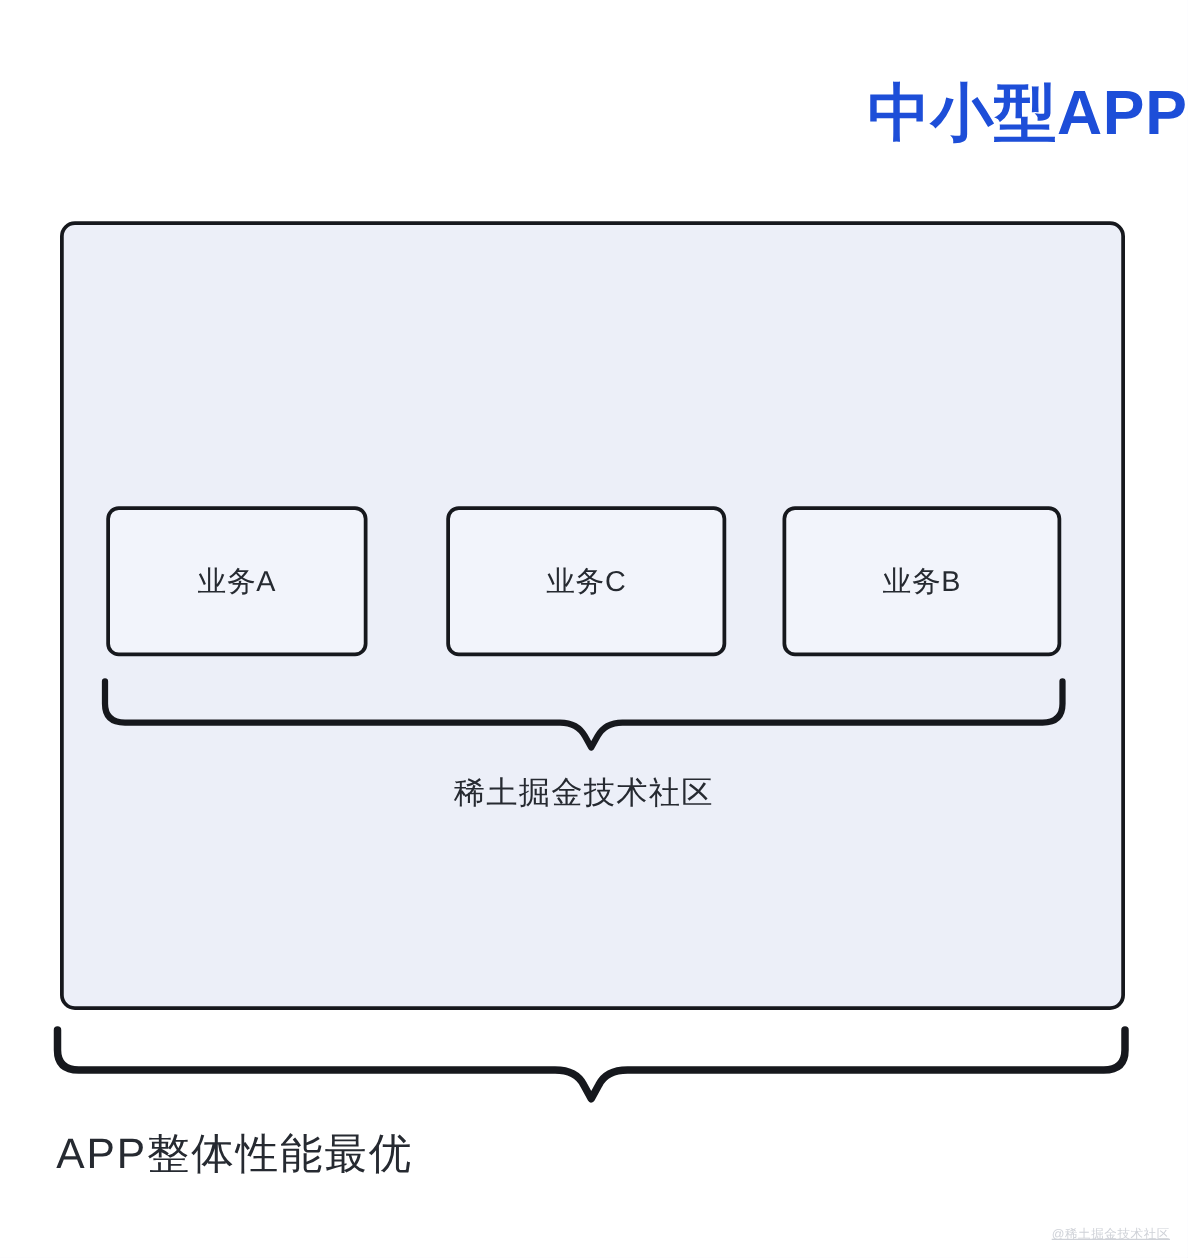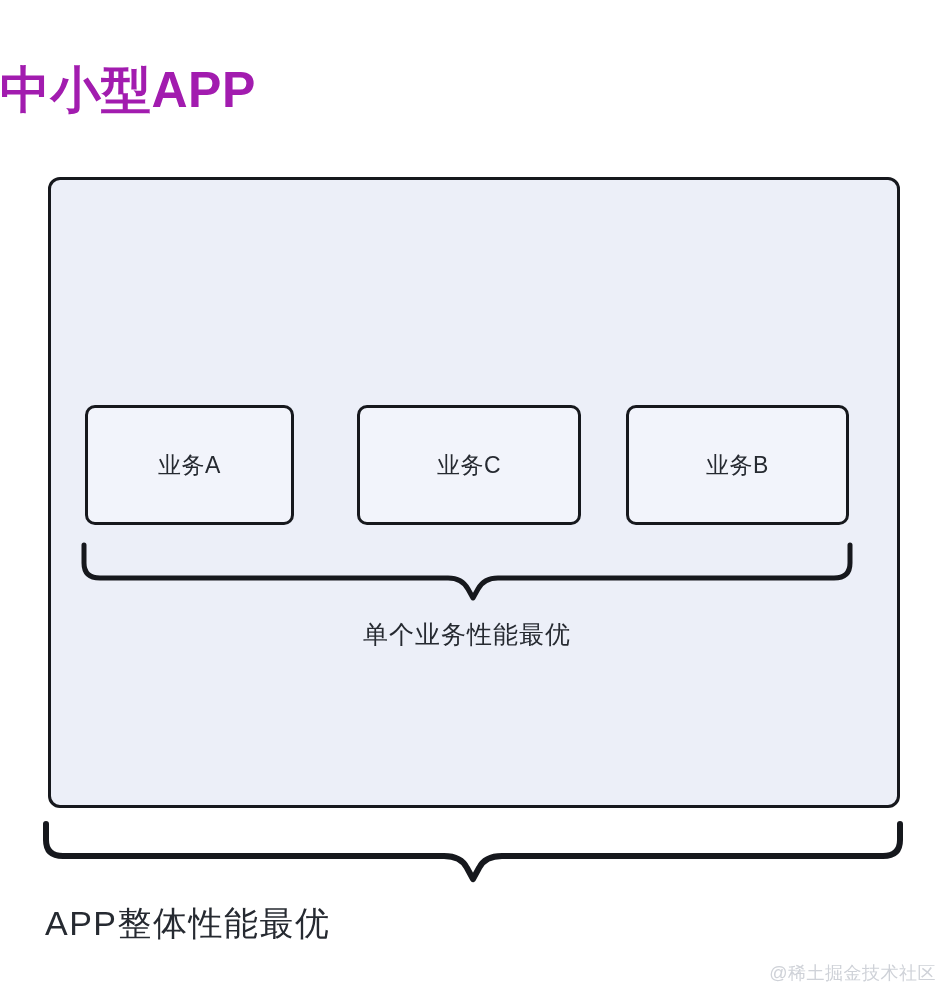--- a/index.html
+++ b/index.html
@@ -24,26 +24,26 @@
     height: 1006px;
     background: #ffffff;
   }
 
   
   .diagram-title {
     position: absolute;
     left: 0;
     top: 58px;
     width: 950px;
-    text-align: left;
+    text-align: right;
     font-size: 50px;
     line-height: 64px;
     font-weight: 700;
     letter-spacing: 0.5px;
-    color: #a21caf;
+    color: #1d4ed8;
     white-space: nowrap;
   }
 
   
   .app-container {
     position: absolute;
     left: 48px;
     top: 177px;
     width: 852px;
     height: 631px;
@@ -124,26 +124,27 @@
     line-height: 46px;
     color: #262a31;
     letter-spacing: 1.5px;
     white-space: nowrap;
   }
 
   
   .watermark {
     position: absolute;
     right: 14px;
-    bottom: 23px;
-    font-size: 18px;
+    bottom: 8px;
+    font-size: 10px;
     line-height: 20px;
     color: #cfd2d8;
     letter-spacing: 0.5px;
     white-space: nowrap;
+    text-decoration: underline;
   }
 </style>
 </head>
 <body>
 
 <div id="stage">
 
   <div class="diagram-title">中小型APP</div>
 
   <div class="app-container"></div>
@@ -184,19 +185,19 @@
              L 444 856
              Q 461 856 467 868
              L 473 879
              L 479 868
              Q 485 856 502 856
              L 883 856
              Q 900 856 900 840
              L 900 824"></path>
   </svg>
 
-  <div class="brace-caption-inner">单个业务性能最优</div>
+  <div class="brace-caption-inner">稀土掘金技术社区</div>
 
   <div class="brace-caption-outer">APP整体性能最优</div>
 
   <div class="watermark">@稀土掘金技术社区</div>
 
 </div>
 
 </body></html>

